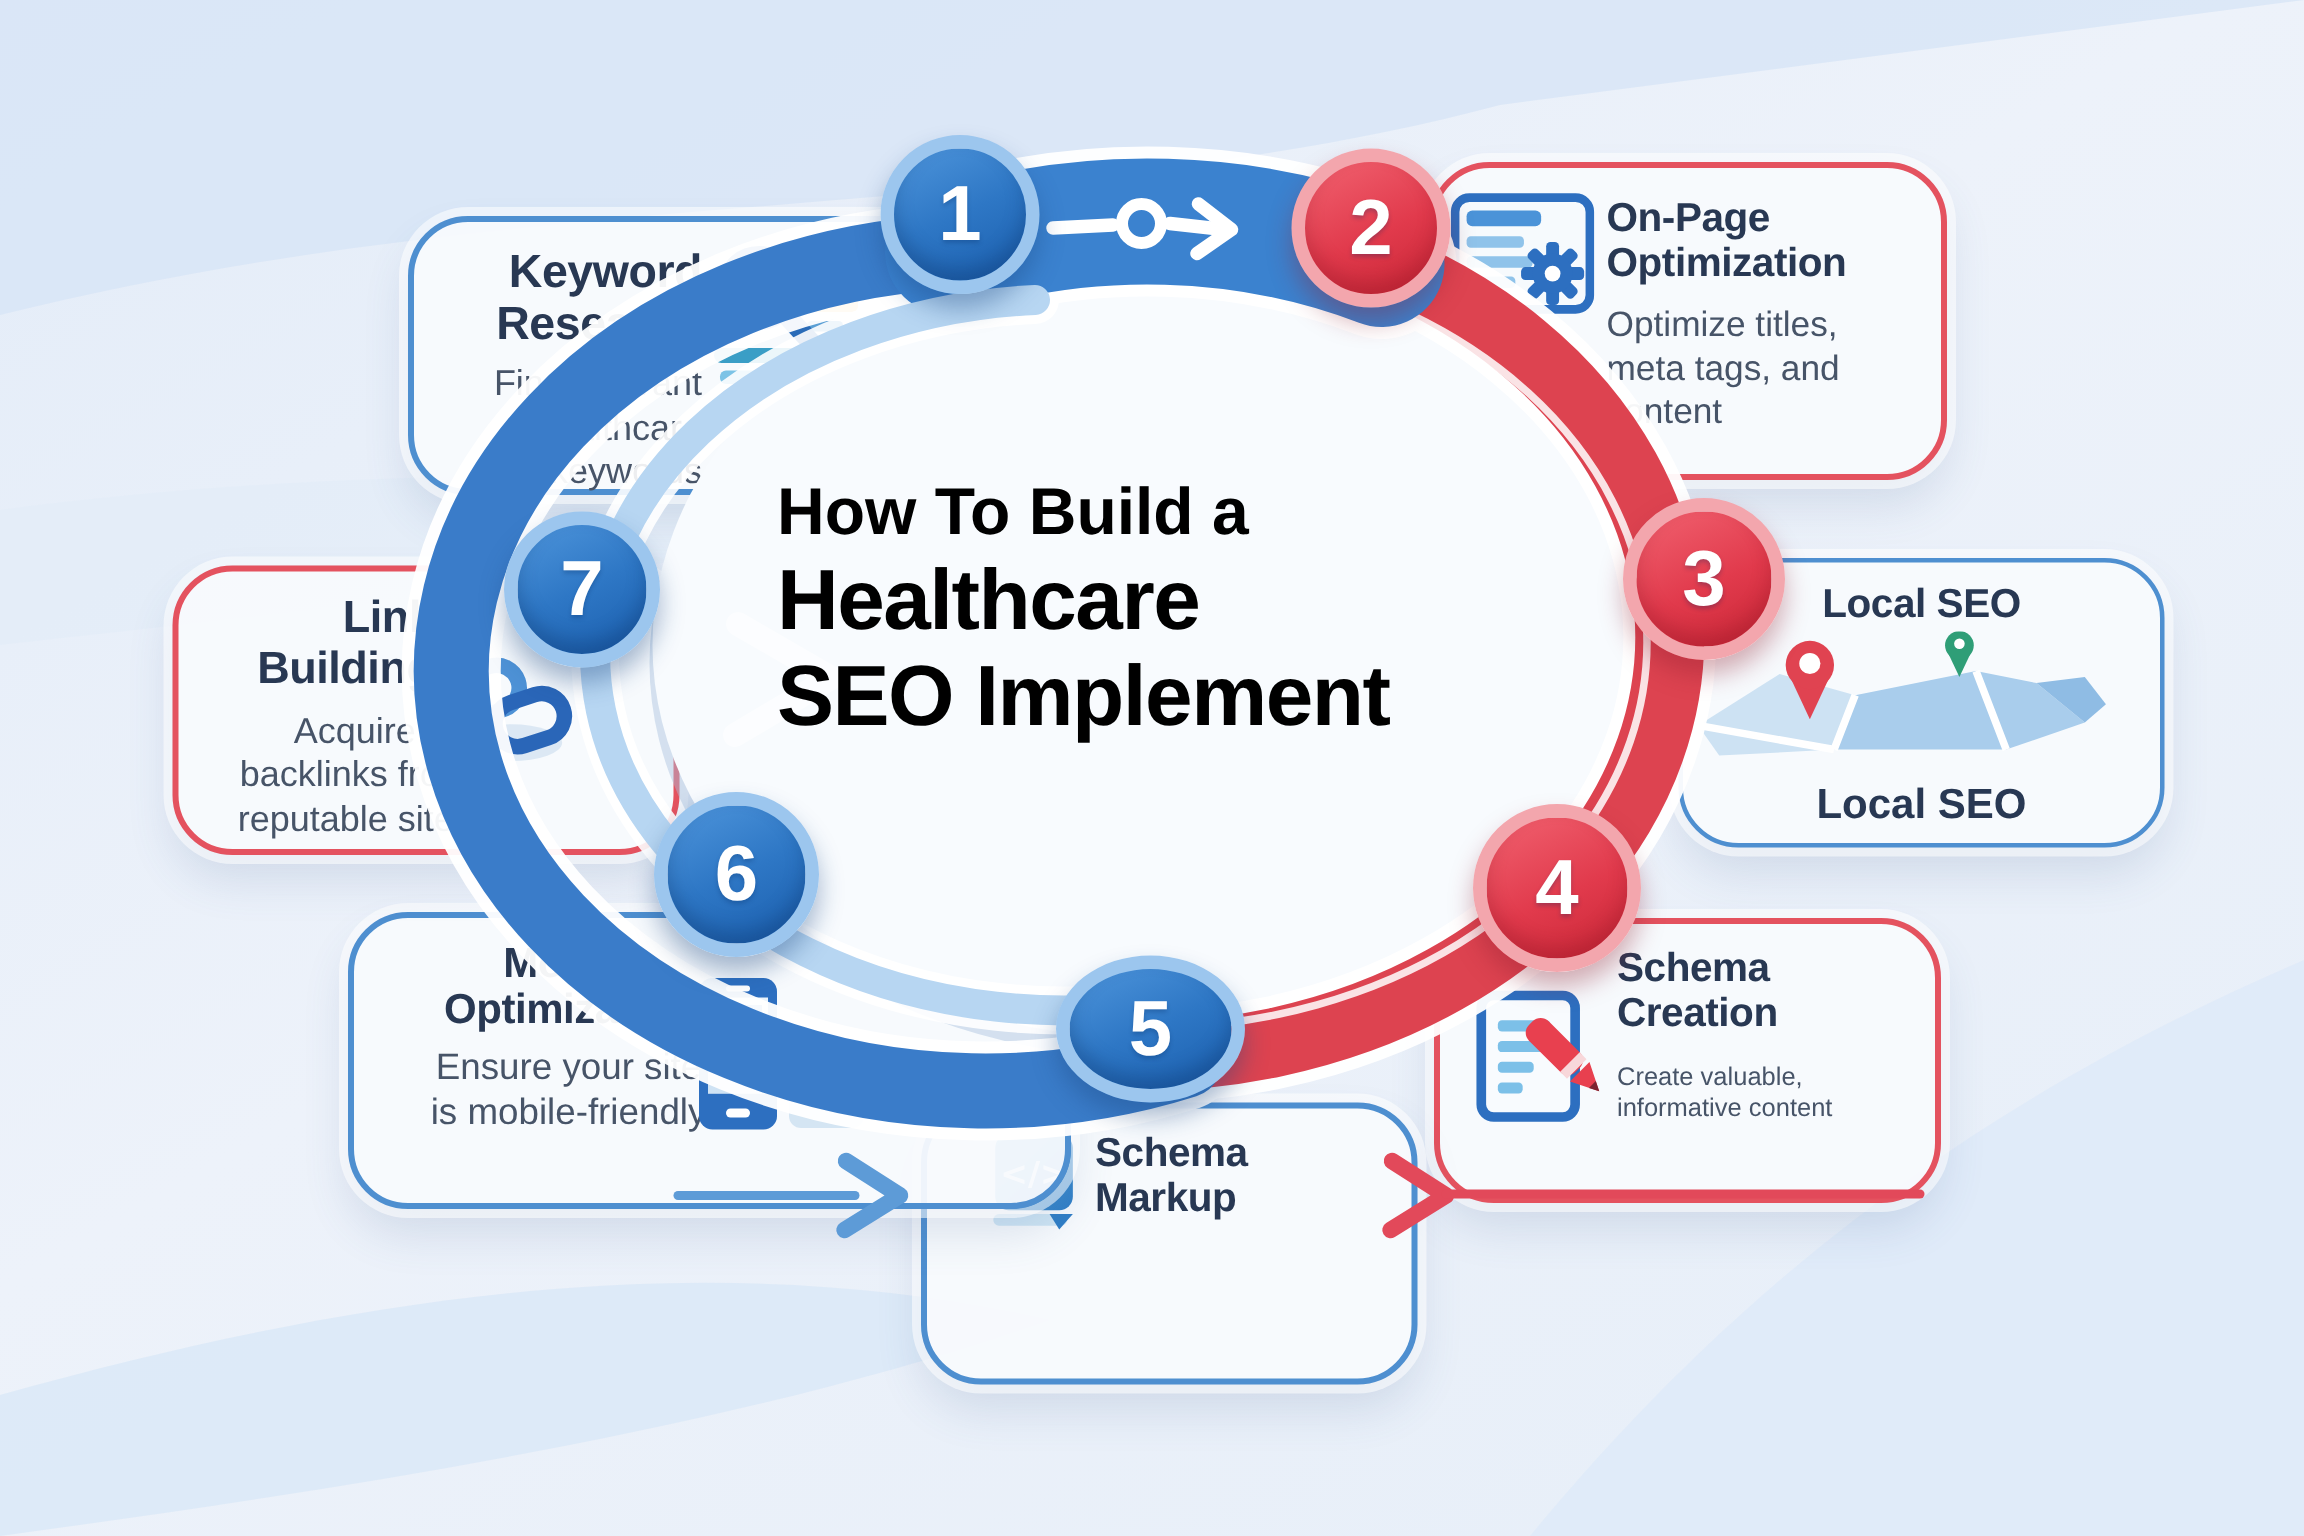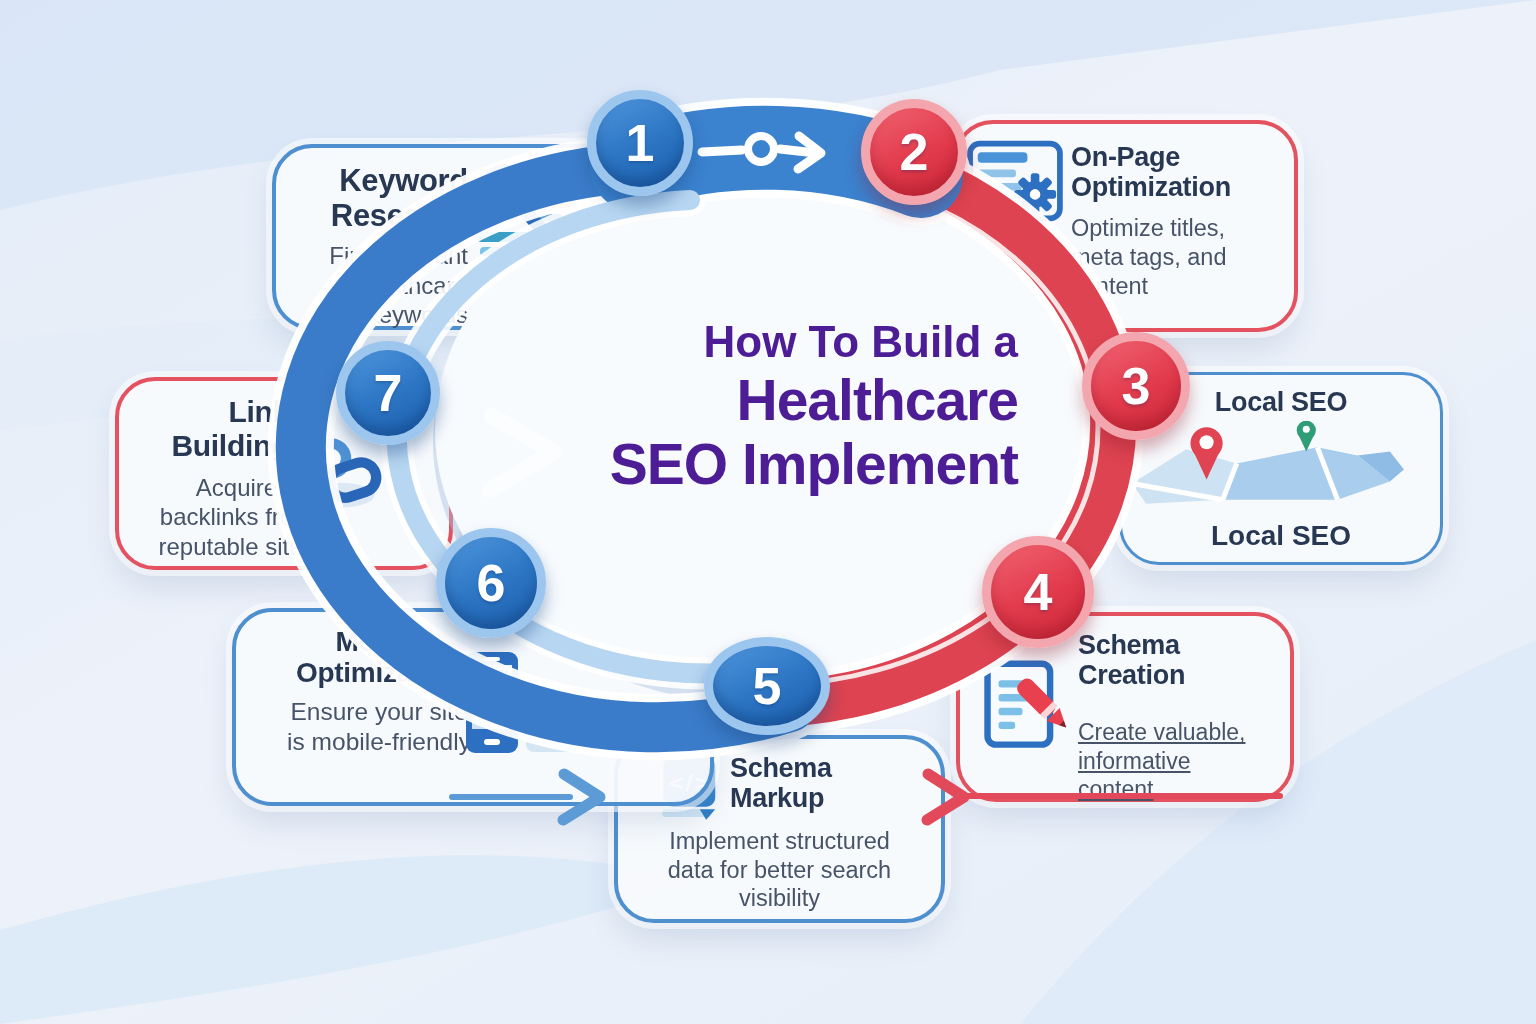--- a/index.html
+++ b/index.html
@@ -30,38 +30,38 @@
   .icon svg{display:block;width:100%;height:100%;}
 
   
   #card-kr{left:272px;top:144px;width:430px;height:178px;}
   #card-kr .txt{position:absolute;left:20px;top:16px;width:172px;text-align:right;}
   #card-kr .card-title{font-size:31px;}
   #card-kr .card-body{font-size:24px;margin-top:8px;}
   #card-kr .icon{left:196px;top:12px;width:112px;height:100px;}
 
   
-  #card-op{left:953px;top:120px;width:337px;height:204px;}
+  #card-op{left:953px;top:108px;width:337px;height:204px;}
   #card-op .txt{position:absolute;left:114px;top:18px;width:205px;}
   #card-op .card-title{font-size:27px;}
   #card-op .card-body{font-size:23.5px;margin-top:12px;width:185px;}
   #card-op .icon{left:10px;top:14px;width:96px;height:86px;}
 
   
   #card-ls{left:1119px;top:372px;width:318px;height:187px;border-width:3.5px;}
   #card-ls .card-title{position:absolute;left:0;top:12px;width:100%;text-align:center;font-size:27px;}
   #card-ls .caption{position:absolute;left:0;bottom:10px;width:100%;text-align:center;
      font-size:28px;font-weight:700;color:#283853;}
   #card-ls .icon{left:4px;top:46px;width:282px;height:96px;}
 
   
   #card-cc{left:956px;top:612px;width:330px;height:182px;}
   #card-cc .txt{position:absolute;left:118px;top:14px;width:200px;}
   #card-cc .card-title{font-size:27px;}
-  #card-cc .card-body{font-size:23px;margin-top:28px;width:190px;text-decoration:underline;}
+  #card-cc .card-body{font-size:17px;margin-top:18px;width:190px;}
   #card-cc .icon{left:22px;top:44px;width:92px;height:92px;}
 
   
   #card-sm{left:614px;top:735px;width:323px;height:180px;}
   #card-sm .txt{position:absolute;left:112px;top:14px;width:195px;}
   #card-sm .card-title{font-size:27px;}
   #card-sm .card-body{position:absolute;left:50%;transform:translateX(-50%);top:88px;
      width:232px;text-align:center;font-size:23.5px;}
   #card-sm .icon{left:40px;top:16px;width:64px;height:66px;}
 
@@ -103,21 +103,21 @@
   #badge-2{left:861px;top:99px;width:88px;height:88px;}
   #badge-3{left:1082px;top:332px;width:90px;height:90px;}
   #badge-4{left:982px;top:536px;width:94px;height:94px;}
   #badge-5{left:704px;top:637px;width:108px;height:80px;border-radius:50%;}
   #badge-6{left:436px;top:528px;width:92px;height:92px;}
   #badge-7{left:336px;top:341px;width:86px;height:86px;}
 
   
   #center-title{
     position:absolute;z-index:4;left:518px;top:316px;width:500px;
-    text-align:right;color:#4c1d95;
+    text-align:left;color:#000000;
   }
   #center-title .t1{font-size:44px;font-weight:600;line-height:1.2;}
   #center-title .t2,#center-title .t3{font-size:57px;font-weight:800;line-height:1.12;letter-spacing:-1px;}
 </style>
 </head>
 <body>
 
 <div id="stage">
 
   <svg id="bg" class="layer" viewBox="0 0 1536 1024">
@@ -232,21 +232,20 @@
         </defs>
         <rect x="2" y="84" width="76" height="12" rx="6" fill="#cfe6f5"></rect>
         <polygon points="60,84 84,84 70,100" fill="#2f7ec6"></polygon>
         <rect x="4" y="2" width="80" height="78" rx="14" fill="url(#cg)"></rect>
         <text x="44" y="54" text-anchor="middle" font-size="34" font-weight="bold" fill="#ffffff" font-family="DejaVu Sans, sans-serif">&lt;/&gt;</text>
       </svg>
     </span>
     <div class="txt">
       <h3 class="card-title">Schema Markup</h3>
     </div>
-    <p class="card-body">Implement structured data for better search visibility</p>
   </div>
 
   <div class="card blue" id="card-mo">
     <div class="txt">
       <h3 class="card-title">Mobile Optimization</h3>
       <p class="card-body">Ensure your site is mobile-friendly</p>
     </div>
     <span class="icon">
       <svg viewBox="0 0 135 106">
         <g opacity="0.55">

